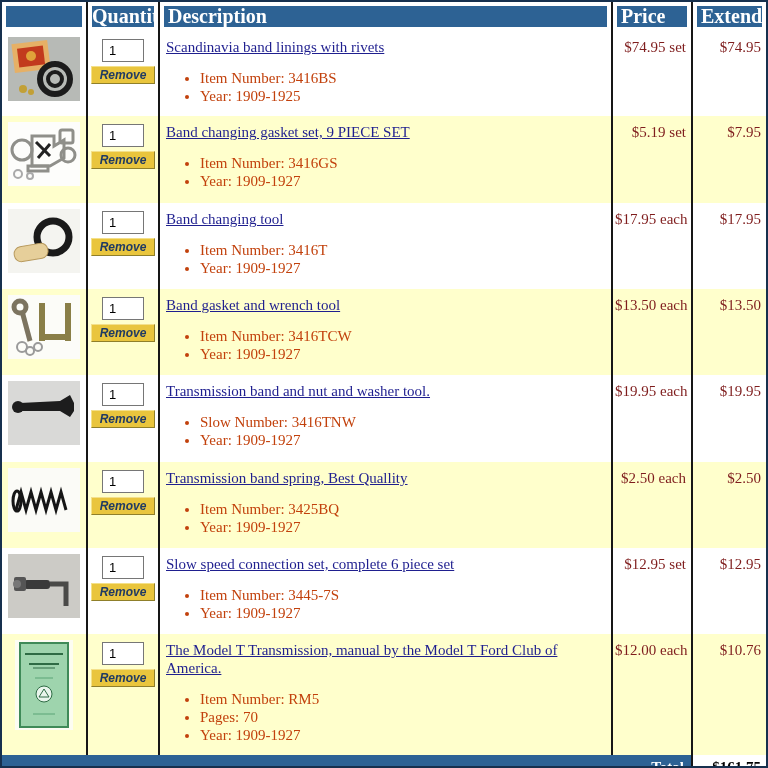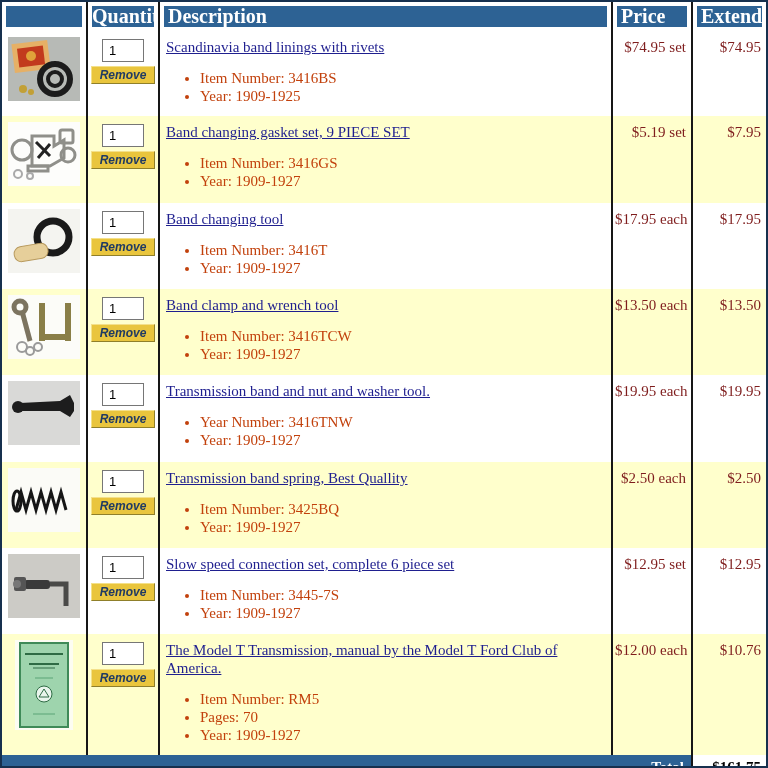--- a/index.html
+++ b/index.html
@@ -212,21 +212,21 @@
                   <circle cx="30" cy="52" r="4"></circle>
                 </g>
               </svg>
             </div>
     </td>
     <td class="c-qty bL">
       <input class="qty" type="text" value="1" style="">
       <button class="remove" type="button">Remove</button>
     </td>
     <td class="c-desc bL">
-      <a class="item-link" href="#">Band clamp and wrench tool</a>
+      <a class="item-link" href="#">Band gasket and wrench tool</a>
       <ul class="bullets">
               <li>Item Number: 3416TCW</li>
               <li>Year: 1909-1927</li>
             </ul>
     </td>
     <td class="c-price bL">$13.50 each</td>
     <td class="c-ext bL">$13.50</td>
   </tr>
 
   <tr class="row" style="height: 87px;">
@@ -241,21 +241,21 @@
               </svg>
             </div>
     </td>
     <td class="c-qty bL">
       <input class="qty" type="text" value="1" style="">
       <button class="remove" type="button">Remove</button>
     </td>
     <td class="c-desc bL">
       <a class="item-link" href="#">Transmission band and nut and washer tool.</a>
       <ul class="bullets">
-              <li>Year Number: 3416TNW</li>
+              <li>Slow Number: 3416TNW</li>
               <li>Year: 1909-1927</li>
             </ul>
     </td>
     <td class="c-price bL">$19.95 each</td>
     <td class="c-ext bL">$19.95</td>
   </tr>
 
   <tr class="row alt" style="height: 86px;">
     <td class="c-img">
       <div class="prod-img">

